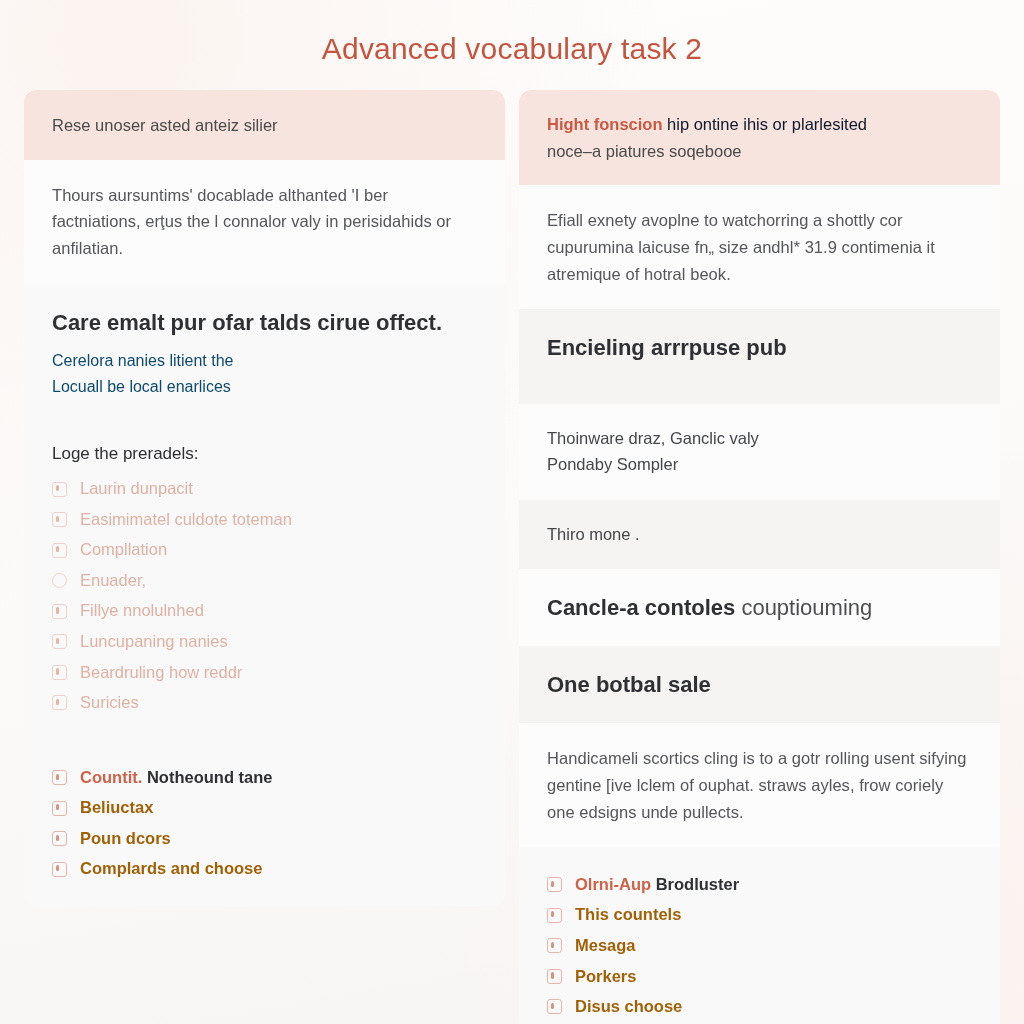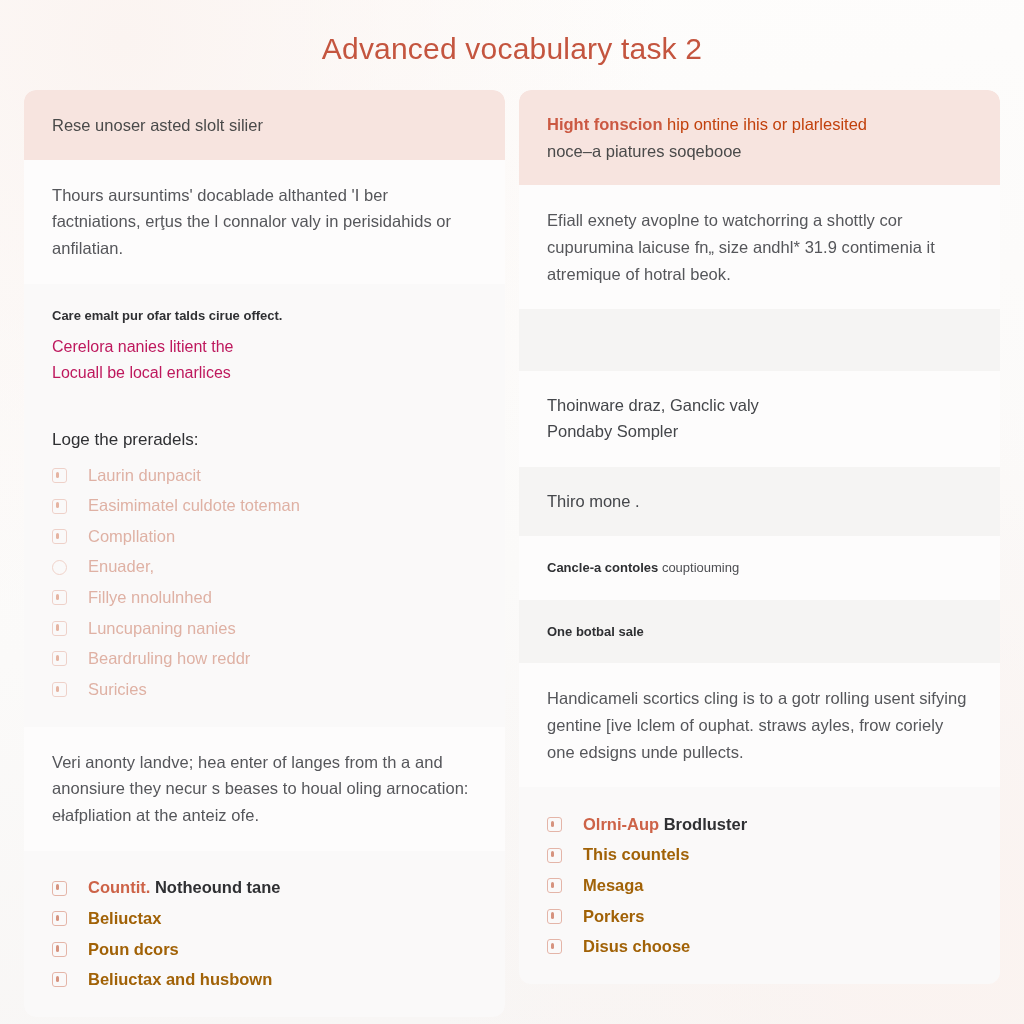--- a/index.html
+++ b/index.html
@@ -86,49 +86,49 @@
     font-weight: 700;
   }
   .head-sub {
     display: block;
     font-size: 16.5px;
     line-height: 1.5;
     color: #4a4a4a;
     margin-top: 1px;
   }
   .head-inline-rest {
-    color: #c2410c;
+    color: #0f172a;
     text-align: center;
   }
 
   
   .para {
     font-size: 16.5px;
     line-height: 1.62;
     color: #55565a;
     margin: 0;
     letter-spacing: 0.05px;
   }
 
   
   .row-strong {
-    font-size: 13px;
+    font-size: 22px;
     line-height: 1.5;
     color: #2f3033;
     font-weight: 600;
     margin: 0;
   }
   .row-strong .muted-tail {
     font-weight: 400;
     color: #4e4f53;
   }
   .row-soft {
     font-size: 16px;
     line-height: 1.62;
-    color: #be185d;
+    color: #0c4a6e;
     margin: 0;
   }
   .row-plain {
     font-size: 16.5px;
     line-height: 1.55;
     color: #44464a;
     margin: 0;
   }
 
   
@@ -139,21 +139,21 @@
     margin: 0 0 10px 0;
   }
   ul.bullets {
     list-style: none;
     margin: 0;
     padding: 0;
   }
   ul.bullets li {
     display: flex;
     align-items: center;
-    gap: 21px;
+    gap: 13px;
     padding: 2.5px 0;
     font-size: 16.5px;
     line-height: 1.55;
   }
   .bullet-ico {
     flex: 0 0 auto;
     width: 13px;
     height: 13px;
     border: 1.3px solid #e3b2a4;
     border-radius: 3px;
@@ -209,21 +209,21 @@
 
 <div class="page">
 
   <h1 class="page-title">Advanced vocabulary task 2</h1>
 
   <div class="columns">
 
     <div class="col">
 
       <div class="sec tone-head">
-        <span class="head-sub">Rese unoser asted slolt silier</span>
+        <span class="head-sub">Rese unoser asted anteiz silier</span>
       </div>
 
       <div class="sec tone-white">
         <p class="para">Thours aursuntims' docablade althanted 'I ber factniations, erţus the l connalor valy in perisidahids or anfilatian.</p>
       </div>
 
       <div class="sec tone-faint">
         <p class="row-strong">Care emalt pur ofar talds cirue offect.</p>
         <div class="gap-sm"></div>
         <p class="row-soft">Cerelora nanies litient the</p>
@@ -261,41 +261,38 @@
             <span class="bullet-ico"></span>
             <span class="li-faded-text">Beardruling how reddr</span>
           </li>
           <li class="faded">
             <span class="bullet-ico"></span>
             <span class="li-faded-text">Suricies</span>
           </li>
         </ul>
       </div>
 
-      <div class="sec tone-white">
-        <p class="para">Veri anonty landve; hea enter of langes from th a and anonsiure they necur s beases to houal oling arnocation: ełafpliation at the anteiz ofe.</p>
-      </div>
 
       <div class="sec tone-faint last">
         <ul class="bullets">
           <li>
             <span class="bullet-ico"></span>
             <span><span class="li-accent-text">Countit.</span> <span class="li-accent-tail">Notheound tane</span></span>
           </li>
           <li>
             <span class="bullet-ico"></span>
             <span class="li-dark-text">Beliuctax</span>
           </li>
           <li>
             <span class="bullet-ico"></span>
             <span class="li-dark-text">Poun dcors</span>
           </li>
           <li>
             <span class="bullet-ico"></span>
-            <span class="li-dark-text">Beliuctax and husbown</span>
+            <span class="li-dark-text">Complards and choose</span>
           </li>
 
         </ul>
       </div>
 
     </div>
 
     <div class="col">
 
       <div class="sec tone-head">
@@ -303,20 +300,21 @@
           <span class="head-accent">Hight fonscion</span><span class="head-inline-rest"> hip ontine ihis or plarlesited</span>
         </div>
         <span class="head-sub">noce–a piatures soqebooe</span>
       </div>
 
       <div class="sec tone-white">
         <p class="para">Efiall exnety avoplne to watchorring a shottly cor cupurumina laicuse fn„ size andhl* 31.9 contimenia it atremique of hotral beok.</p>
       </div>
 
       <div class="sec tone-grey">
+        <p class="row-strong">Encieling arrrpuse pub</p>
         <div class="gap-sm"></div>
         <div class="gap-sm"></div>
       </div>
 
       <div class="sec tone-white">
         <p class="row-plain">Thoinware draz, Ganclic valy</p>
         <p class="row-plain">Pondaby Sompler</p>
       </div>
 
       <div class="sec tone-grey">

